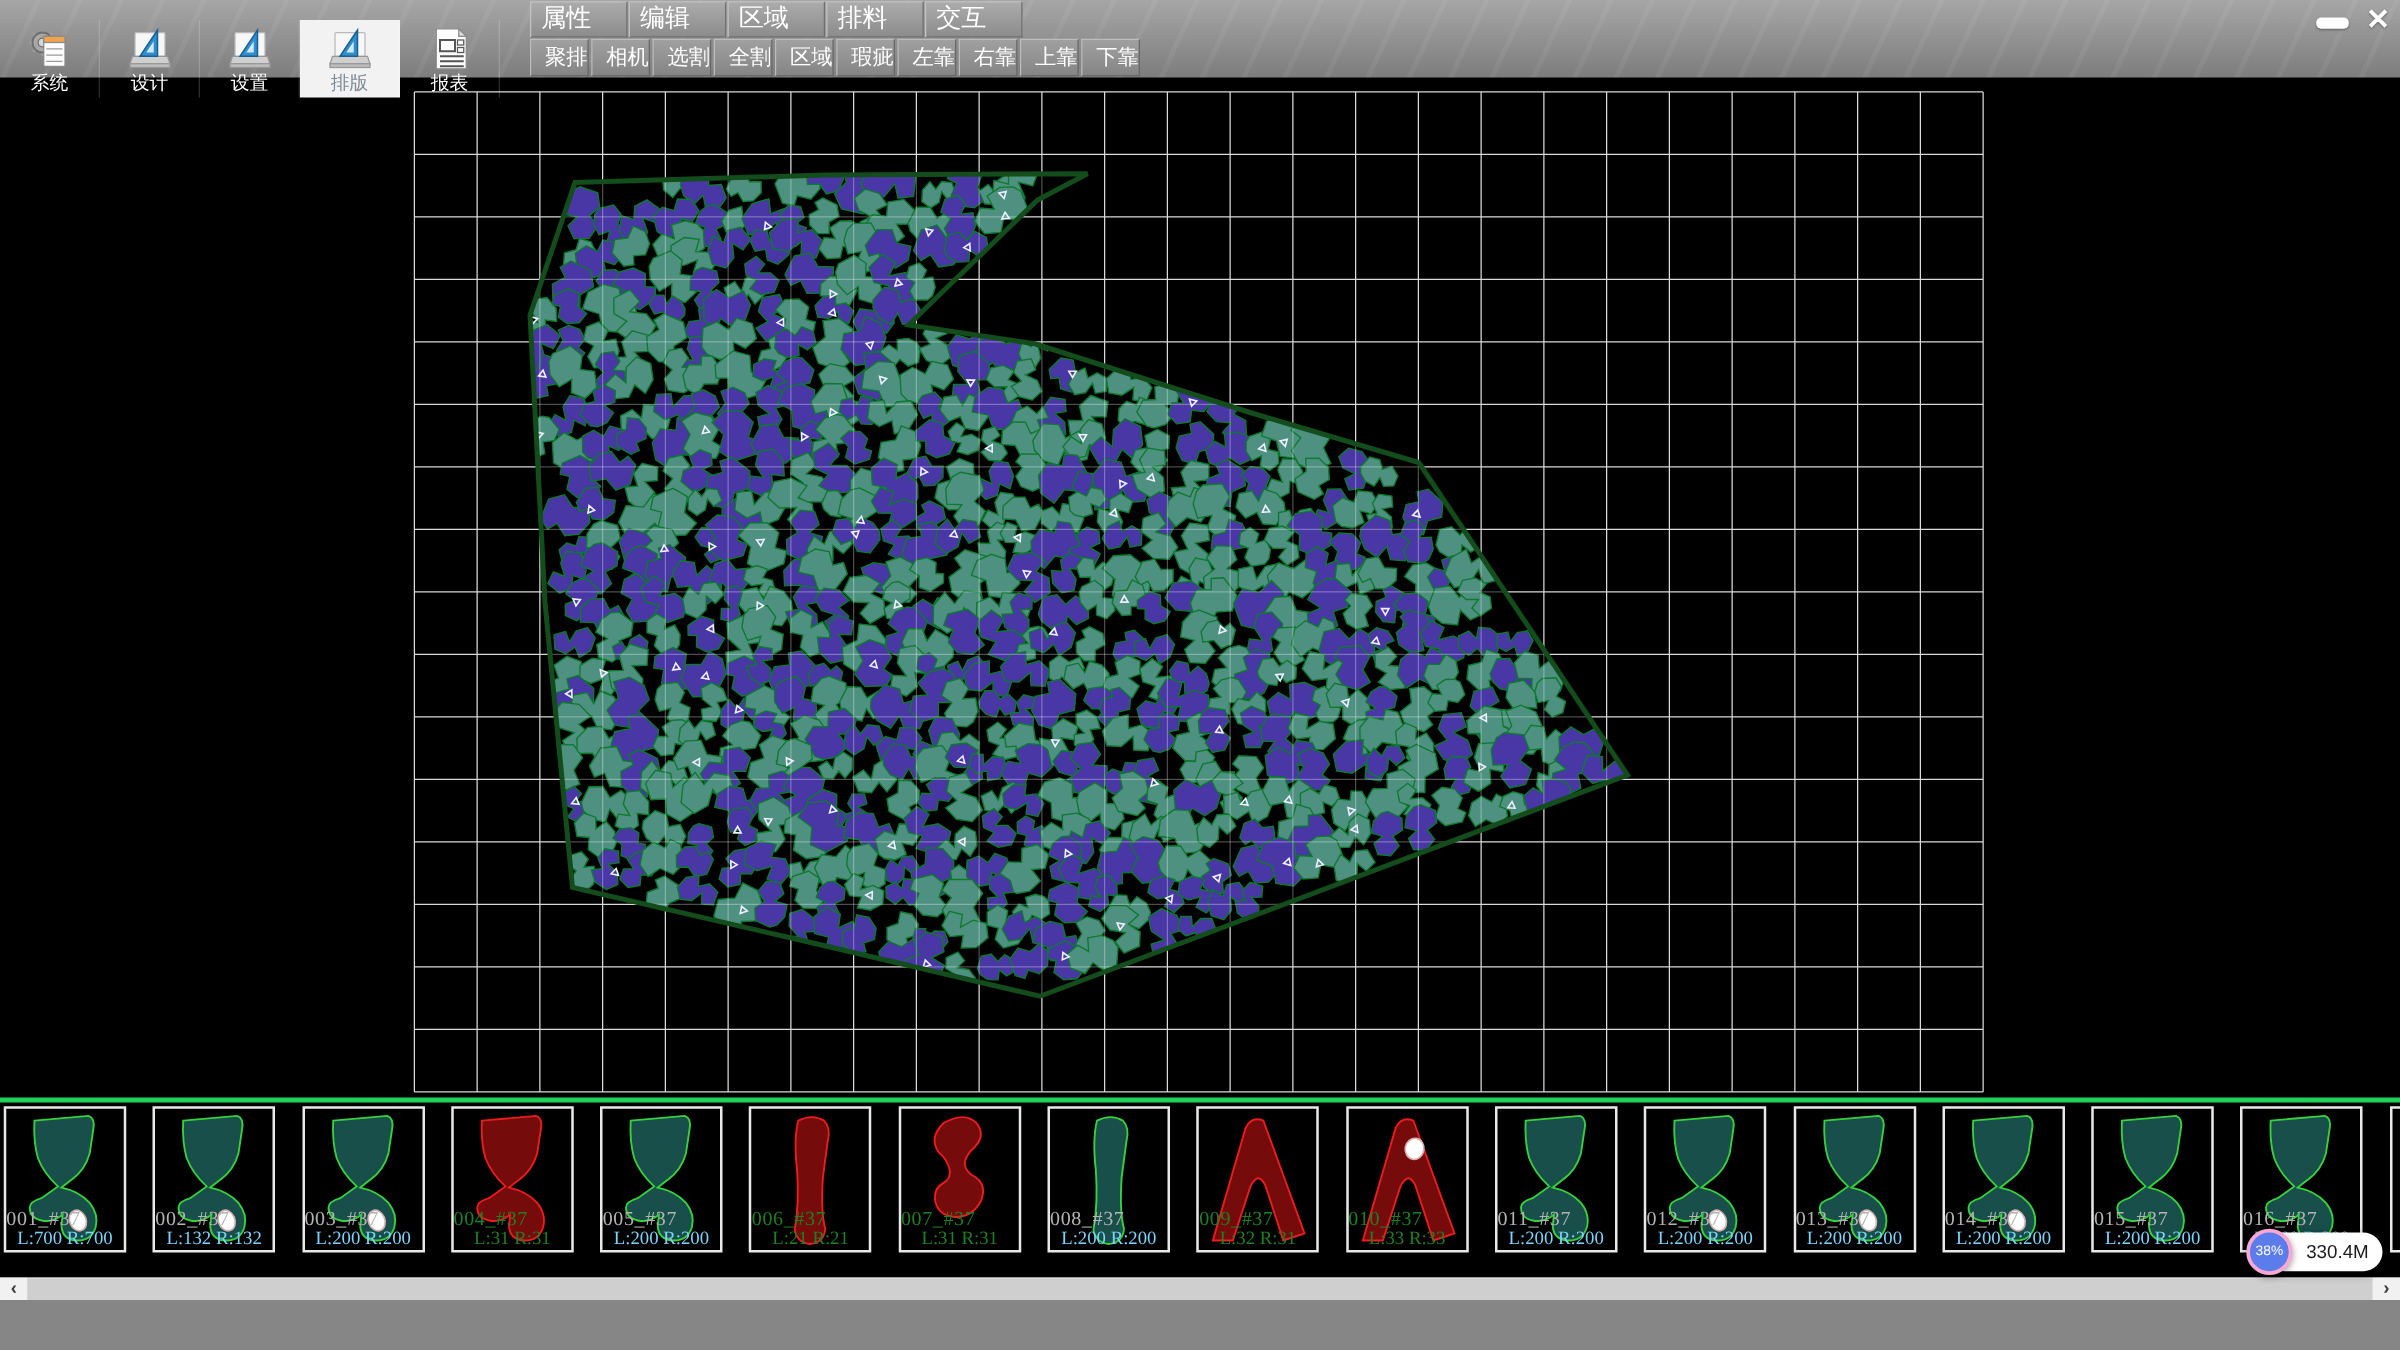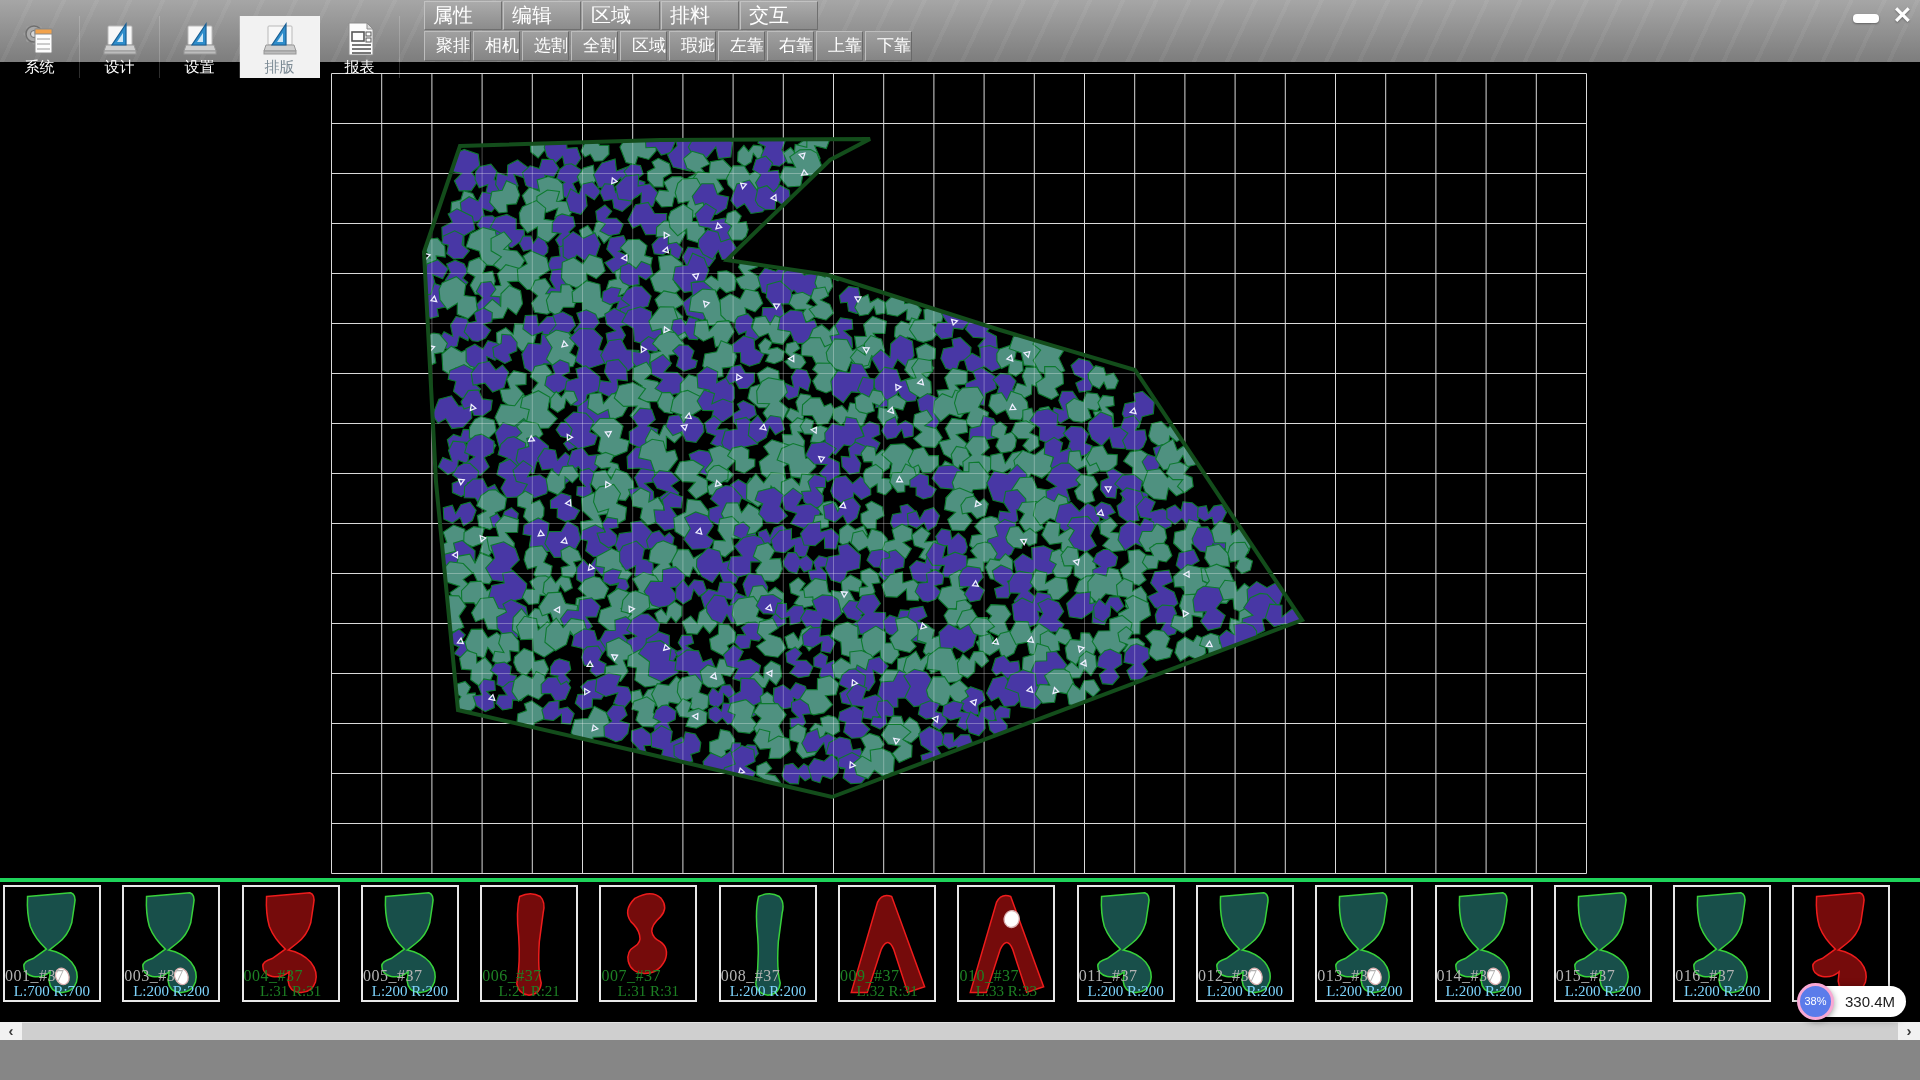--- a/index.html
+++ b/index.html
@@ -938,20 +938,28 @@
           <ellipse cx="61" cy="95" rx="7" ry="9" fill="#ffffff" stroke="#d8aeae" stroke-width="1.4" transform="rotate(-22 61 95)"></ellipse>
         </svg>
         <div class="tile-name">001_#37</div>
         <div class="tile-info">L:700 R:700</div>
       </div>
       <div class="tile">
         <svg width="94" height="113" viewBox="0 0 100 120">
           <path d="M24 10 L70 6 Q76 8 74 18 L71 38 Q67 52 56 60 L47 67 Q62 70 71 80 Q79 90 76 101 Q72 113 59 112 Q48 111 47 100 L48 90 Q40 97 30 95 Q20 93 20 84 Q20 79 30 76 L44 66 Q32 55 27 42 Q23 28 24 10 Z" fill="#184f4a" stroke="#38d13b" stroke-width="1.6"></path>
           <ellipse cx="61" cy="95" rx="7" ry="9" fill="#ffffff" stroke="#d8aeae" stroke-width="1.4" transform="rotate(-22 61 95)"></ellipse>
         </svg>
+        <div class="tile-name">002_#37</div>
+        <div class="tile-info">L:132 R:132</div>
+      </div>
+      <div class="tile">
+        <svg width="94" height="113" viewBox="0 0 100 120">
+          <path d="M24 10 L70 6 Q76 8 74 18 L71 38 Q67 52 56 60 L47 67 Q62 70 71 80 Q79 90 76 101 Q72 113 59 112 Q48 111 47 100 L48 90 Q40 97 30 95 Q20 93 20 84 Q20 79 30 76 L44 66 Q32 55 27 42 Q23 28 24 10 Z" fill="#184f4a" stroke="#38d13b" stroke-width="1.6"></path>
+          <ellipse cx="61" cy="95" rx="7" ry="9" fill="#ffffff" stroke="#d8aeae" stroke-width="1.4" transform="rotate(-22 61 95)"></ellipse>
+        </svg>
         <div class="tile-name">003_#37</div>
         <div class="tile-info">L:200 R:200</div>
       </div>
       <div class="tile">
         <svg width="94" height="113" viewBox="0 0 100 120">
           <path d="M24 10 L70 6 Q76 8 74 18 L71 38 Q67 52 56 60 L47 67 Q62 70 71 80 Q79 90 76 101 Q72 113 59 112 Q48 111 47 100 L48 90 Q40 97 30 95 Q20 93 20 84 Q20 79 30 76 L44 66 Q32 55 27 42 Q23 28 24 10 Z" fill="#750b0b" stroke="#ee1c1c" stroke-width="1.6"></path>
         </svg>
         <div class="tile-name txt-green">004_#37</div>
         <div class="tile-info txt-green">L:31 R:31</div>
       </div>

